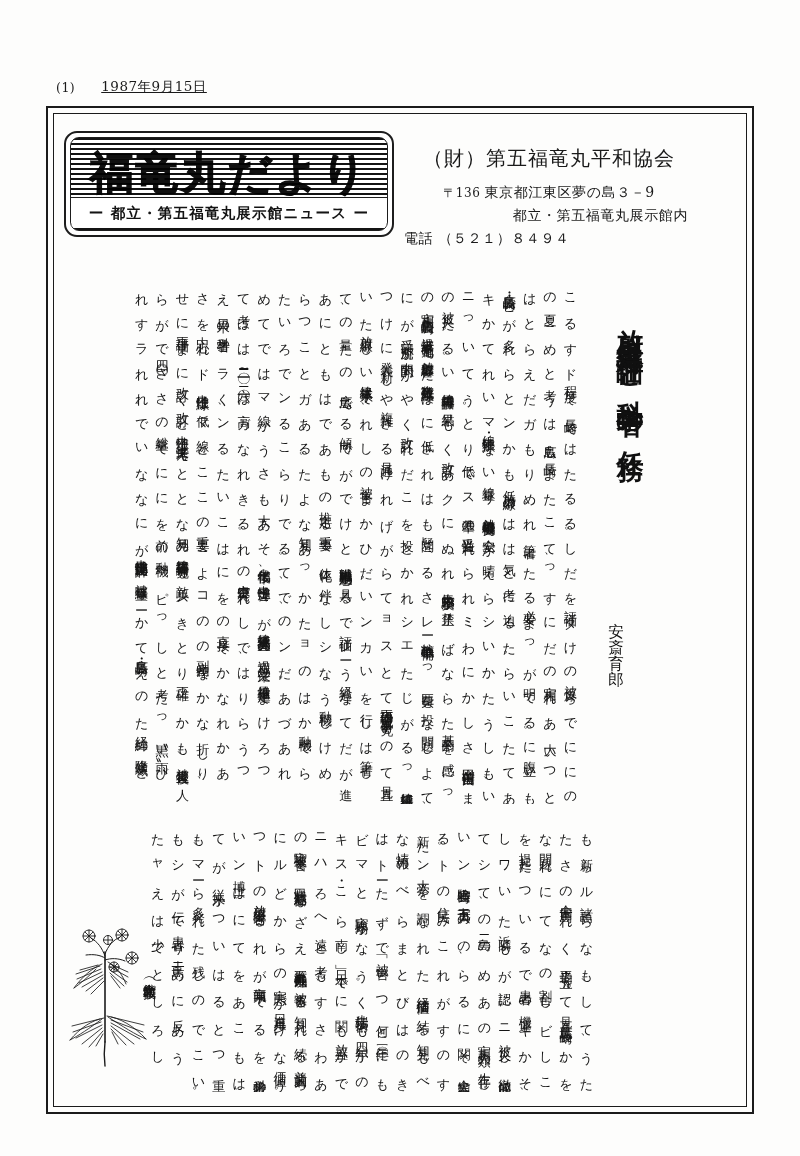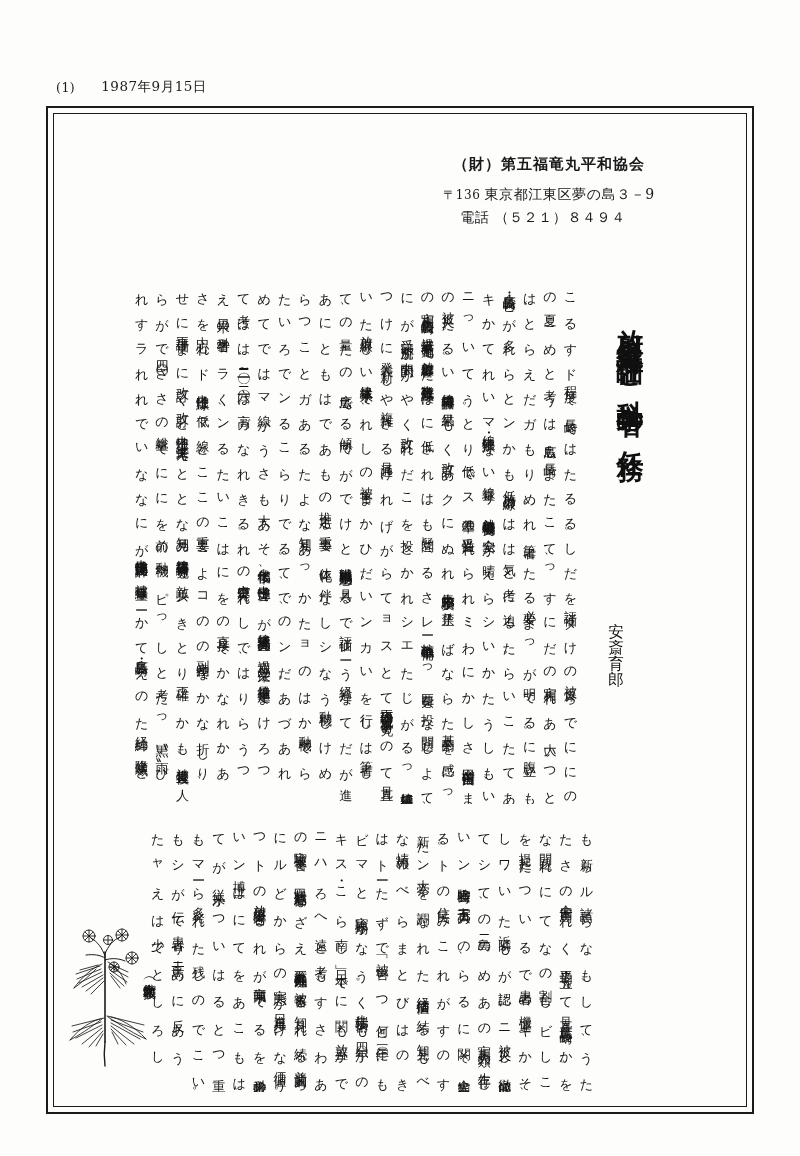--- a/index.html
+++ b/index.html
@@ -29,21 +29,21 @@
     left: 56px;
     right: 56px;
     height: 26px;
     display: flex;
     align-items: center;
     font-size: 13.5px;
     letter-spacing: 0.5px;
     white-space: nowrap;
   }
   .dateline .issue-no { margin-right: 26px; font-size: 12.5px; }
-  .dateline .date { margin-right: 86px; }
+  .dateline .date { margin-right: 86px; text-decoration: underline; }
   .dateline .paper-name { letter-spacing: 2.5px; }
 
   
   .frame-outer {
     position: absolute;
     top: 106px;
     left: 46px;
     width: 708px;
     height: 1008px;
     border: 2px solid #1b1b1b;
@@ -129,35 +129,34 @@
   
   .publisher {
     position: absolute;
     top: 142px;
     left: 404px;
     width: 290px;
     text-align: center;
     line-height: 1.62;
   }
   .pub-org {
-    font-size: 15px;
-    font-weight: 700;
+    font-size: 20px;
+    font-weight: 400;
     letter-spacing: 1px;
     margin-bottom: 7px;
     white-space: nowrap;
-    margin-top: 10px;
   }
   .pub-line {
     font-size: 14px;
     letter-spacing: 0.6px;
     white-space: nowrap;
   }
   .pub-addr1 { text-align: center; }
   .pub-addr2 { text-align: right; padding-right: 6px; }
-  .pub-tel   { text-align: center; padding-right: 12px; }
+  .pub-tel   { text-align: left; padding-right: 12px; }
   .pub-zip { font-size: 12px; margin-right: 4px; text-align: right; }
 
   
   .headline {
     position: absolute;
     top: 308px;
     left: 604px;
     width: 44px;
     height: 330px;
     writing-mode: vertical-rl;
@@ -246,26 +245,35 @@
 <div class="page">
 
   <div class="dateline">
     <span class="issue-no">(1)</span>
     <span class="date">1987年9月15日</span>
   </div>
 
   <div class="frame-outer"></div>
   <div class="frame-inner"></div>
 
+  <div class="masthead">
+    <div class="masthead-inner">
+      <div class="logo-title">福竜丸だより</div>
+      <div class="logo-sub-band">
+        <span class="logo-sub">ー 都立・第五福竜丸展示館ニュース ー</span>
+      </div>
+    </div>
+  </div>
 
   <div class="publisher">
     <div class="pub-org">（財）第五福竜丸平和協会</div>
     <div class="pub-line pub-addr1">
       <span class="pub-zip">〒136</span><span>東京都江東区夢の島３－9</span>
     </div>
+    <div class="pub-line pub-addr2">都立・第五福竜丸展示館内</div>
     <div class="pub-line pub-tel">電話 （５２１）８４９４</div>
   </div>
 
   <div class="headline">放射線量再評価と科学者の任務</div>
   <div class="byline">安斎育郎</div>
 
   <div class="body-upper">この夏は、広島・長崎・ビキニの被災の実相について、あらためて考えさせられることが多かった。広島・長崎の被爆者が受けた放射線の量については、日米の科学者を中心に再評価がすすめられている。七月下旬に放射線影響研究所が中間的に発表したところでは、これまで四〇〇ラド程度と考えられていた半数致死線量が、新しい線量体系のもとでは、二二〇～二六〇ラドに改訂されそうだという。線量再評価の結果はやや複雑で、広島ではガンマ線は高く、中性子線は低く改訂され、長崎ではガンマ線・中性子線ともに低く改訂される傾向であるが、ガンマ線と中性子線の総量では、広島も長崎もかなり低く改訂される見通しである。こうなると、従来考えていたよりも低い線量であれだけの被害がもたらされたことになるため、放射線のリスクはこれまでの推定よりも大きいことになる。これは、放射線被曝労働の安全基準の妥当性にも疑問を投げかける重要な知見である。
 この重要な知見を前にして、筆者には気が晴れぬことがひとつある。それは、この線量再評価研究の動機が中性子爆弾使用計画だったと考えられるからだ。戦域限定戦争構想の具体化に伴って、七〇年代後半、中性子爆弾の空中爆発による敵兵への被曝線量を評価する必要に迫られ、大気中核実験が禁止されているなかで、これをコンピュータによるシミュレーションで評価したのが線量評価法見直しの直接のきっかけだった。いわば、核戦争準備のエスカレーションの過程で、その副産物として広島・長崎の被爆の実相が明らかになったという経過なのだ。従来の線量推定値はかなり正確と考えられていたから、巨費を投じて再評価研究を行なう動機はあまりなかったのである。こうした基本的な問題が、軍事研究としてしか動機づけられなかった経緯に、大いに腹立たしさを感じるのは筆者だけであろうか。
 折しも、〝黒い雨〟の降水領域についても、増田善信氏らによって見直しが進められつつあり、被災直後の人びとの行動ともあいまって、線量評価に</div>
   <div class="body-lower">も新たな問題を提起している。

